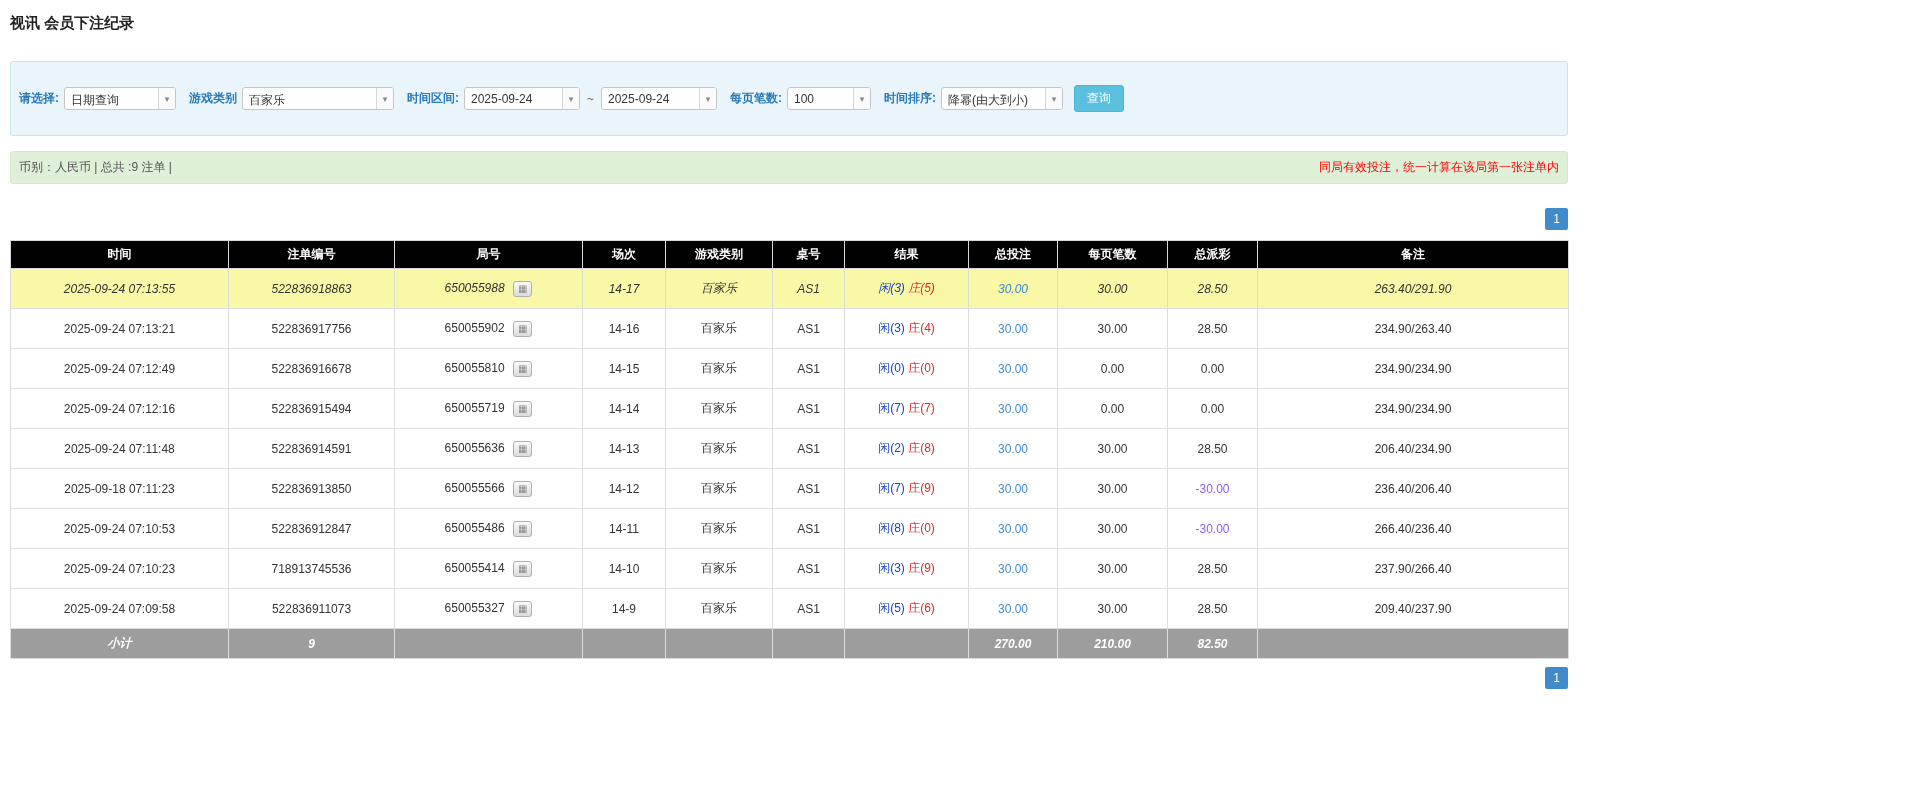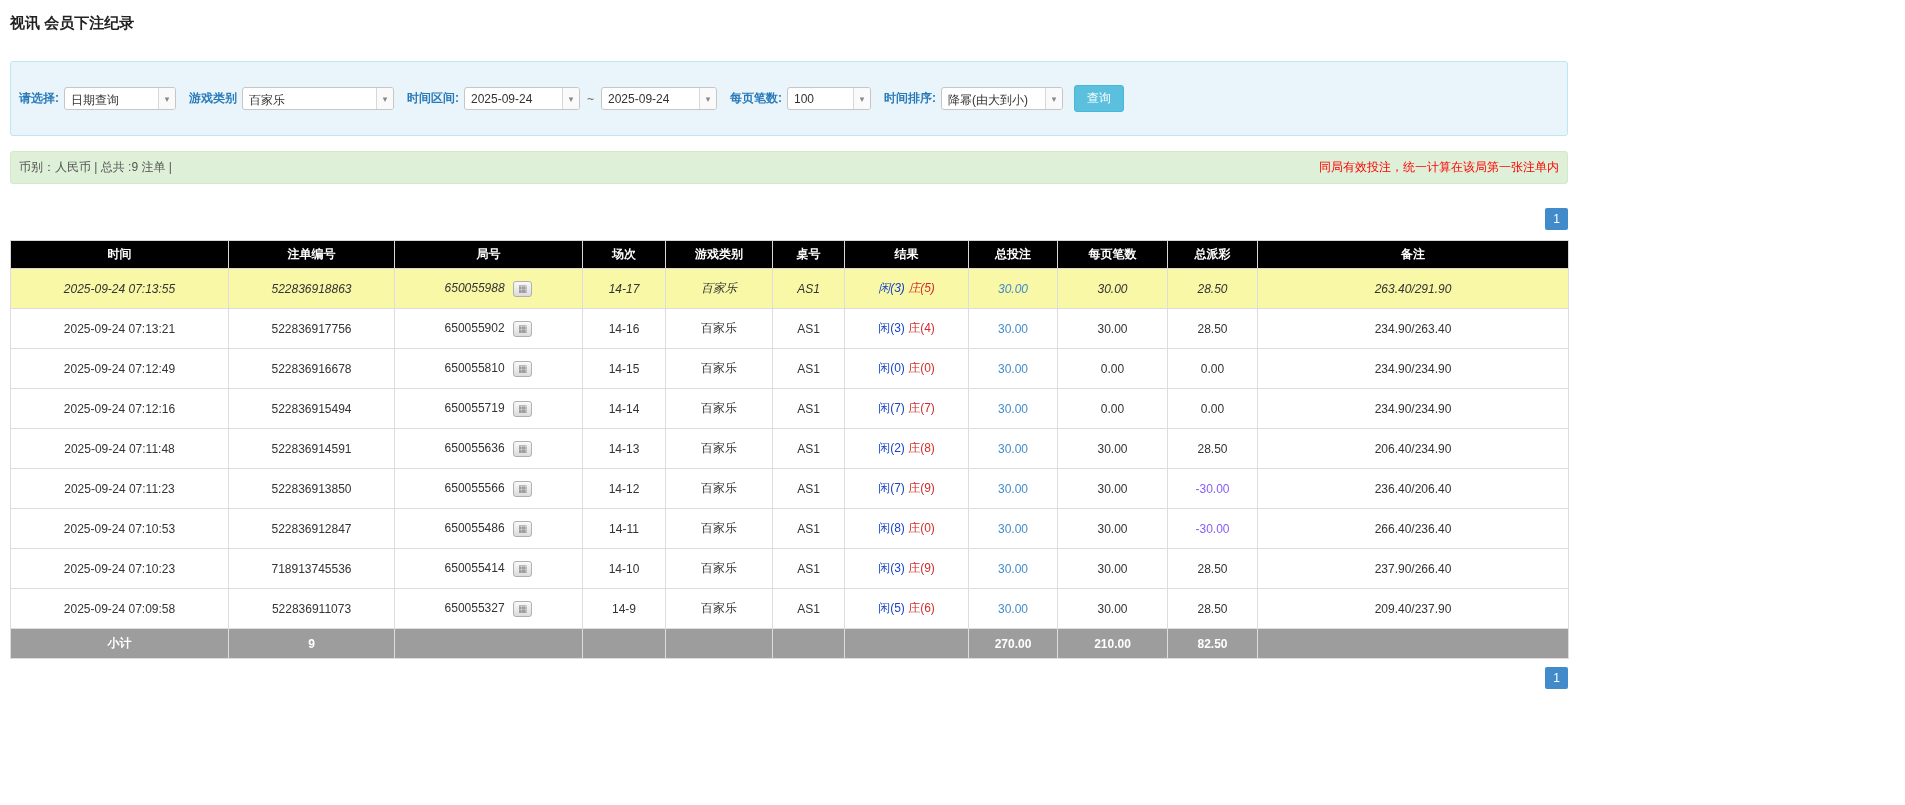--- a/index.html
+++ b/index.html
@@ -146,20 +146,21 @@
     line-height: 12px;
     cursor: pointer;
     vertical-align: middle;
   }
   tr.sum-row td {
     background: var(--footer-bg, #9d9d9d);
     color: #fff;
     font-weight: bold;
     padding: 6px 20px;
     border: 1px solid #ddd;
+    font-style: italic;
   }
 </style>
 </head>
 <body>
 
 <div class="page">
 
   <h1 class="page-title">视讯 会员下注纪录</h1>
 
   <div class="filter-bar">
@@ -299,21 +300,21 @@
           <td>14-13</td>
           <td>百家乐</td>
           <td>AS1</td>
           <td><span class="player">闲(2)</span> <span class="banker">庄(8)</span></td>
           <td><span class="bet-link">30.00</span></td>
           <td>30.00</td>
           <td>28.50</td>
           <td>206.40/234.90</td>
         </tr>
         <tr>
-          <td>2025-09-24 07:11:23</td>
+          <td>2025-09-18 07:11:23</td>
           <td>522836913850</td>
           <td>650055566 <span class="video-icon">▦</span></td>
           <td>14-12</td>
           <td>百家乐</td>
           <td>AS1</td>
           <td><span class="player">闲(7)</span> <span class="banker">庄(9)</span></td>
           <td><span class="bet-link">30.00</span></td>
           <td>30.00</td>
           <td class="neg">-30.00</td>
           <td>236.40/206.40</td>

